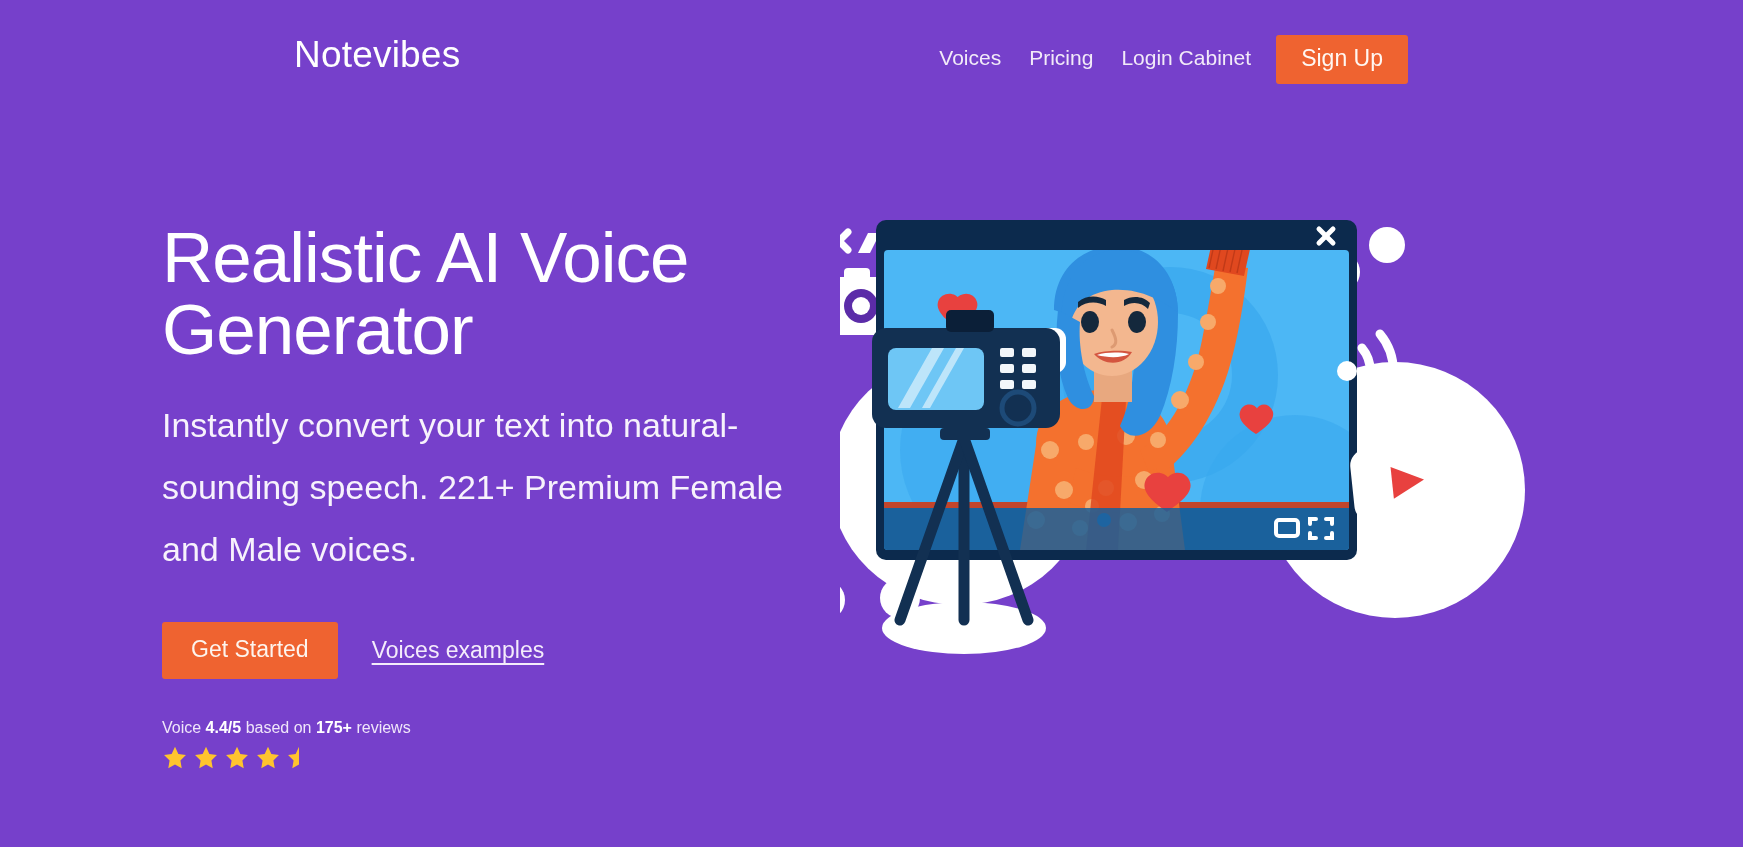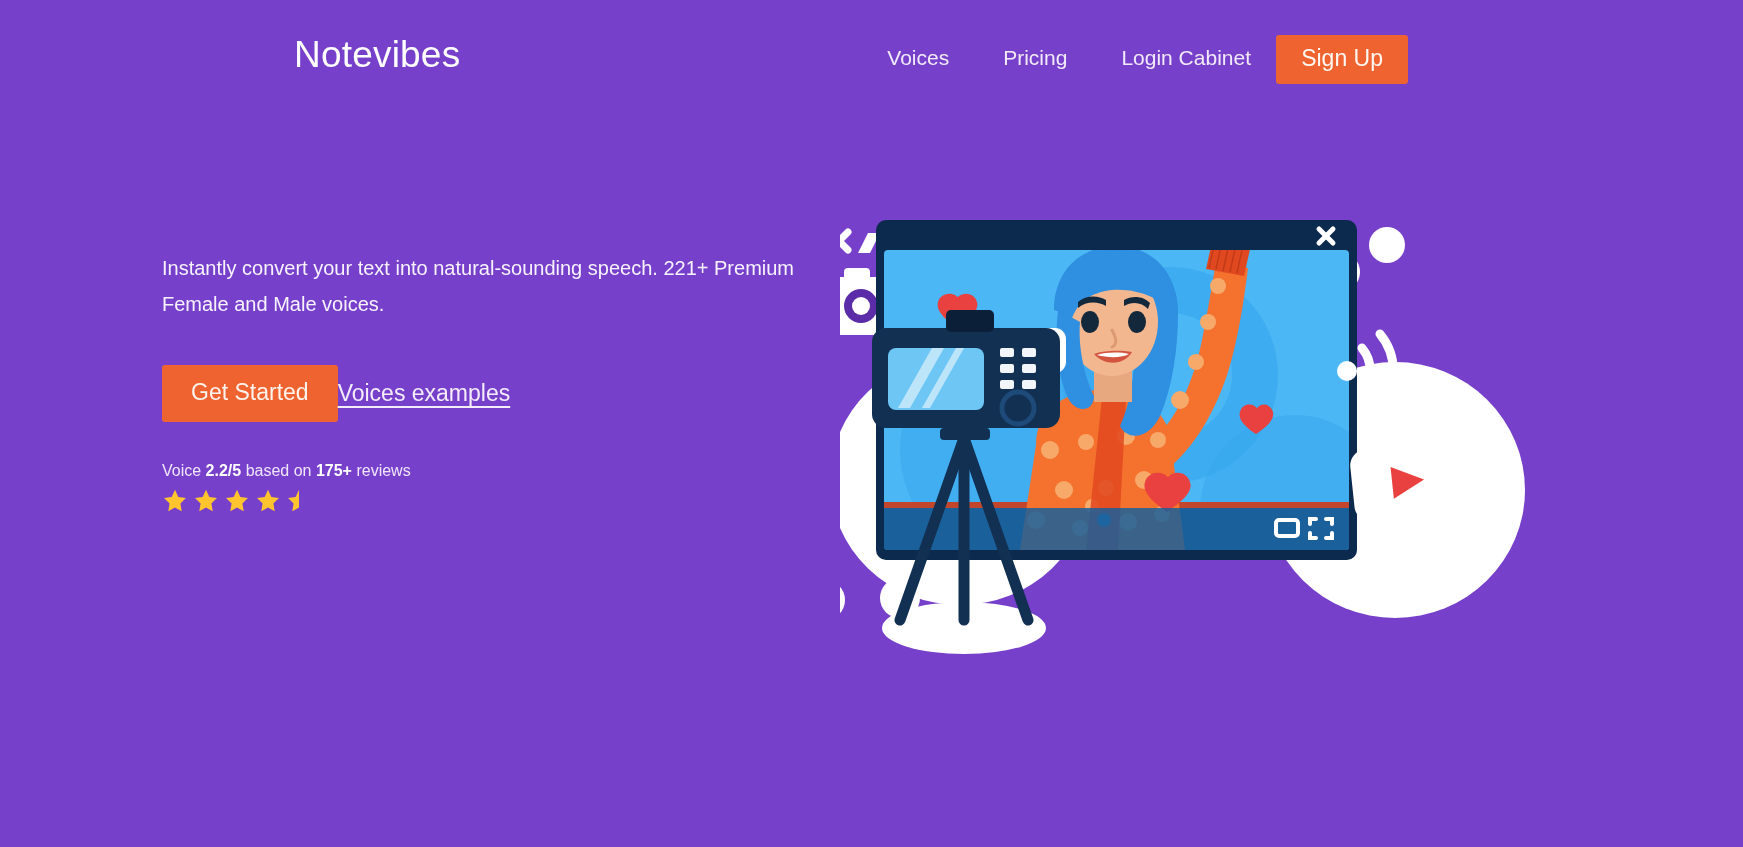--- a/index.html
+++ b/index.html
@@ -17,21 +17,21 @@
   }
   .logo {
     position:absolute; left:262px; top:34px;
     font-size:37px; color:#ffffff; letter-spacing:.2px;
     font-weight:400; white-space:nowrap;
     cursor:pointer;
     margin-left:32px;
   }
   .nav {
     position:absolute; right:492px; top:46px;
-    display:flex; align-items:center; gap:54px;
+    display:flex; align-items:center; gap:28px;
   }
   .nav-link {
     font-size:21px; color:#f2eaf8; text-decoration:none;
     white-space:nowrap; cursor:pointer;
   }
   .signup-btn {
     position:absolute; right:335px; top:35px;
     background:#ef6330; color:#fff7f2;
     font-size:23px; padding:12px 25px 14px 25px;
     border:none; border-radius:3px; cursor:pointer;
@@ -40,24 +40,24 @@
     text-align:center;
   }
 
   
   .hero-text { position:absolute; left:162px; top:222px; width:700px; }
   .hero-title {
     font-size:71px; line-height:1.02; color:#ffffff;
     font-weight:400; letter-spacing:-1px; white-space:pre-line;
   }
   .hero-sub {
-    margin-top:28px; font-size:20px; line-height:1.82;
+    margin-top:28px; font-size:34px; line-height:1.82;
     color:#f7f2fc; font-weight:400; width:660px;
   }
-  .cta-row { margin-top:42px; display:flex; align-items:center; }
+  .cta-row { margin-top:42px; display:flex; align-items:center; gap:34px; }
   .get-started {
     background:#ef6330; color:#fdf4ee; font-size:23px;
     padding:16px 29px 18px 29px; border:none; border-radius:3px;
     cursor:pointer; line-height:1; white-space:nowrap;
     font-family:"Liberation Sans", sans-serif;
   }
   .voices-link {
     font-size:23px; color:#f4ecfb; text-decoration:underline;
     text-underline-offset:5px; cursor:pointer; white-space:nowrap;text-align:right;
   }
@@ -80,30 +80,32 @@
   <nav class="nav">
     <a class="nav-link" href="#">Voices</a>
     <a class="nav-link" href="#">Pricing</a>
     <a class="nav-link" href="#">Login Cabinet</a>
   </nav>
 
   <button class="signup-btn">Sign Up</button>
 </div>
 
 <div class="hero-text">
+  <h1 class="hero-title">Realistic AI Voice
+Generator</h1>
   <p class="hero-sub">Instantly convert your text into natural-sounding speech. 221+ Premium Female and Male voices.</p>
 
   <div class="cta-row">
     <button class="get-started">Get Started</button>
     <a class="voices-link" href="#">Voices examples</a>
   </div>
 
   <div class="rating-wrap">
     <div class="rating-text">
-      <span>Voice </span><b>2.2/5</b><span> based on </span><b>175+</b><span> reviews</span>
+      <span>Voice </span><b>4.4/5</b><span> based on </span><b>175+</b><span> reviews</span>
     </div>
     <div class="stars">
       <svg class="star" viewBox="0 0 24 24">
           <path d="M12 1.6l3.1 6.6 7 1-5.1 5.1 1.2 7.2L12 18.1l-6.2 3.4L7 14.3 1.9 9.2l7-1z" fill="#ffc42e"></path>
         </svg>
       <svg class="star" viewBox="0 0 24 24">
           <path d="M12 1.6l3.1 6.6 7 1-5.1 5.1 1.2 7.2L12 18.1l-6.2 3.4L7 14.3 1.9 9.2l7-1z" fill="#ffc42e"></path>
         </svg>
       <svg class="star" viewBox="0 0 24 24">
           <path d="M12 1.6l3.1 6.6 7 1-5.1 5.1 1.2 7.2L12 18.1l-6.2 3.4L7 14.3 1.9 9.2l7-1z" fill="#ffc42e"></path>

